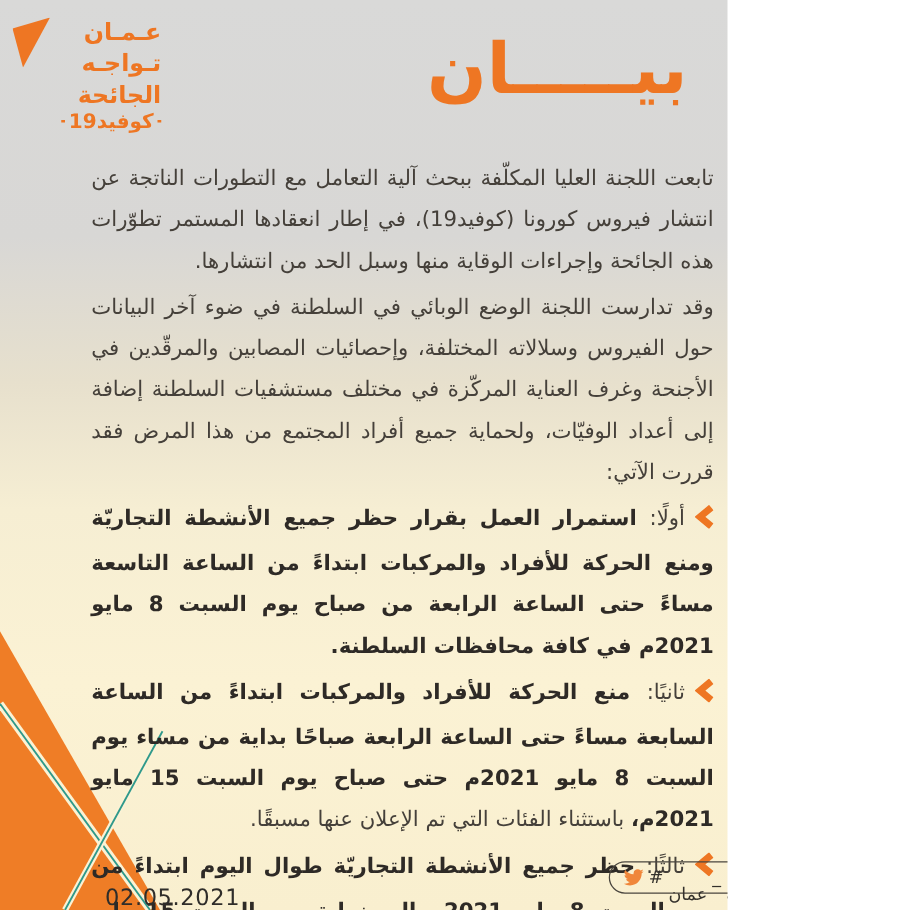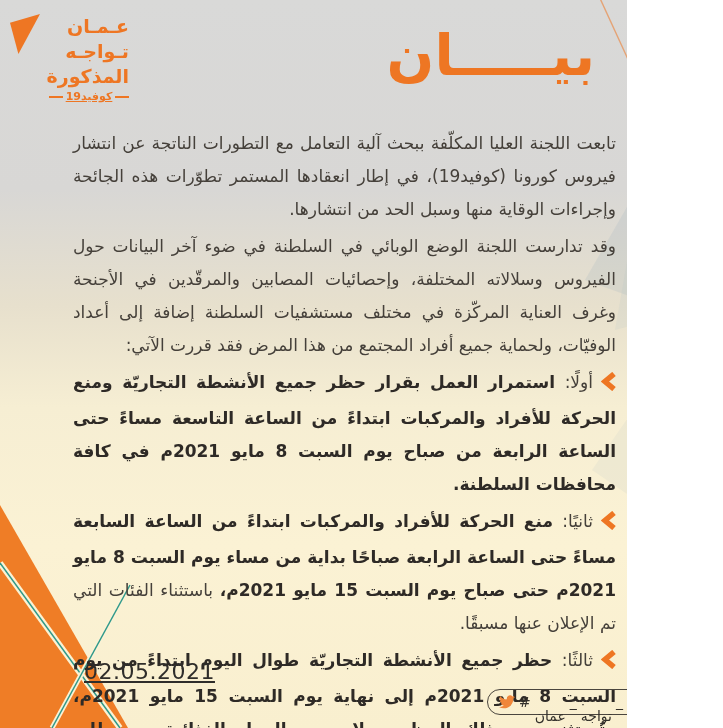--- a/index.html
+++ b/index.html
@@ -1,45 +1,45 @@
 <!DOCTYPE html>
 <html lang="ar"><head>
 <meta charset="utf-8">
 <style>
   html,body{margin:0;padding:0;}
   .page{
-    position:relative;width:627px;height:728px;overflow:hidden;
+    position:relative;width:582px;height:728px;overflow:hidden;
     font-family:"DejaVu Sans",sans-serif;
     background:linear-gradient(180deg,#d9d9d8 0%,#d8d7d5 26%,#e7e0cd 42%,#f6eed3 56%,#fbf2d4 75%,#f9efcf 100%);
   }
   svg.decor{position:absolute;inset:0;pointer-events:none;}
   
   .logo{position:absolute;top:14px;left:10px;display:flex;gap:9px;align-items:flex-start;}
   .logo-tri{width:30px;height:40px;background:#ee7623;clip-path:polygon(0 22%,100% 0,28% 100%);}
   .logo-text{width:80px;direction:rtl;text-align:right;color:#ee7623;font-weight:700;}
   .logo-text .ln{font-size:19px;line-height:25px;}
   .covid{display:flex;align-items:center;gap:3px;margin-top:2px;}
   .covid .dash{flex:1;height:2px;background:#ee7623;}
-  .covid .txt{font-size:11px;line-height:12px;white-space:nowrap;text-decoration:underline;}
+  .covid .txt{font-size:16px;line-height:12px;white-space:nowrap;}
   
   .title-block{position:absolute;top:20px;right:32px;text-align:right;direction:rtl;}
   .title-main{font-size:56px;line-height:72px;font-weight:700;color:#ee7623;}
   .title-sub{font-size:31px;line-height:36px;font-weight:700;color:#3b3a38;margin-top:-2px;}
   
   .text-block{
     position:absolute;top:127px;right:11px;left:73px;
     direction:rtl;text-align:justify;
     font-size:17px;line-height:33px;color:#45403a;
   }
   .text-block p{margin:0 0 4px 0;}
   .item{margin-top:4px;}
   .item .chev{display:inline-block;vertical-align:-3px;margin-left:8px;}
   .item-bold{font-weight:700;color:#2e2a26;}
   
-  .date{position:absolute;top:659px;left:84px;font-size:22px;color:#2f2d2a;letter-spacing:.5px;direction:ltr;text-decoration:underline;}
+  .date{position:absolute;top:708px;left:84px;font-size:18px;color:#2f2d2a;letter-spacing:.5px;direction:ltr;}
   .hash-pill{
     position:absolute;top:689px;left:487px;height:26px;box-sizing:border-box;
     border:1.3px solid #4a453e;border-radius:14px;
     display:flex;align-items:center;gap:4px;padding:0 11px;direction:ltr;
     color:#33302b;font-size:14px;font-weight:500;white-space:nowrap;
   }
   .hash-pill .w{direction:rtl;margin-top:27px;}
 </style>
 </head>
 <body>
@@ -57,21 +57,21 @@
     <line x1="0" y1="563" x2="120" y2="728" stroke="#2f998b" stroke-width="1.5"></line>
     <line x1="130" y1="585" x2="52" y2="728" stroke="#fbf2d4" stroke-width="5"></line>
     <line x1="130" y1="585" x2="52" y2="728" stroke="#2f998b" stroke-width="1.5"></line>
   </svg>
 
   <div class="logo">
     <div class="logo-tri"></div>
     <div class="logo-text">
       <div class="ln">عـمـان</div>
       <div class="ln">تـواجـه</div>
-      <div class="ln">المذكورة</div>
+      <div class="ln">الجائحة</div>
       <div class="covid">
         <span class="dash"></span>
         <span class="txt">كوفيد19</span>
         <span class="dash"></span>
       </div>
     </div>
   </div>
 
   <div class="title-block">
     <div class="title-main">بيـــــان</div>

